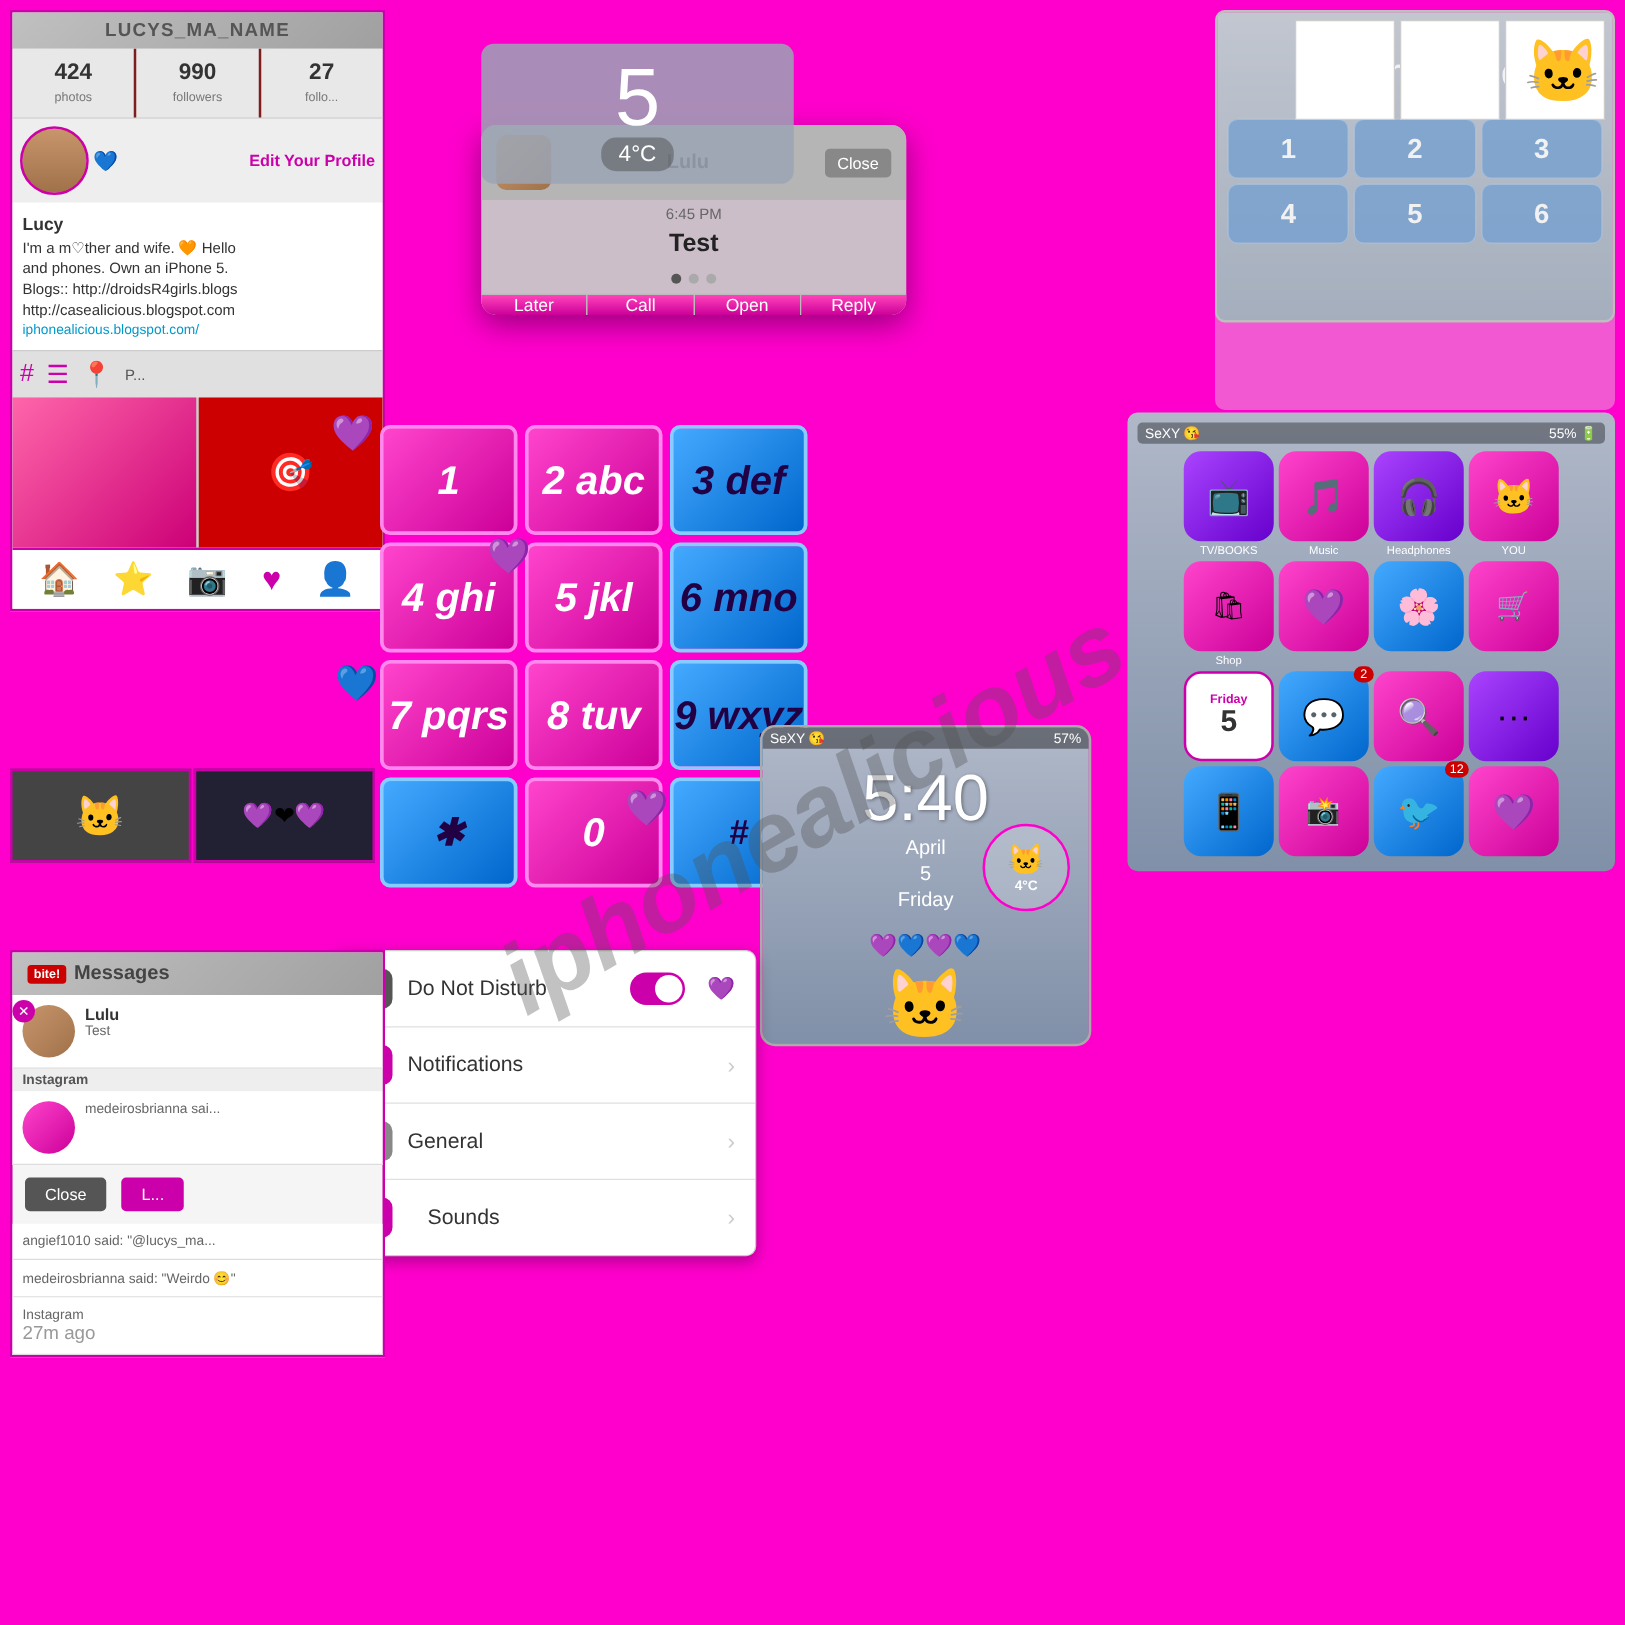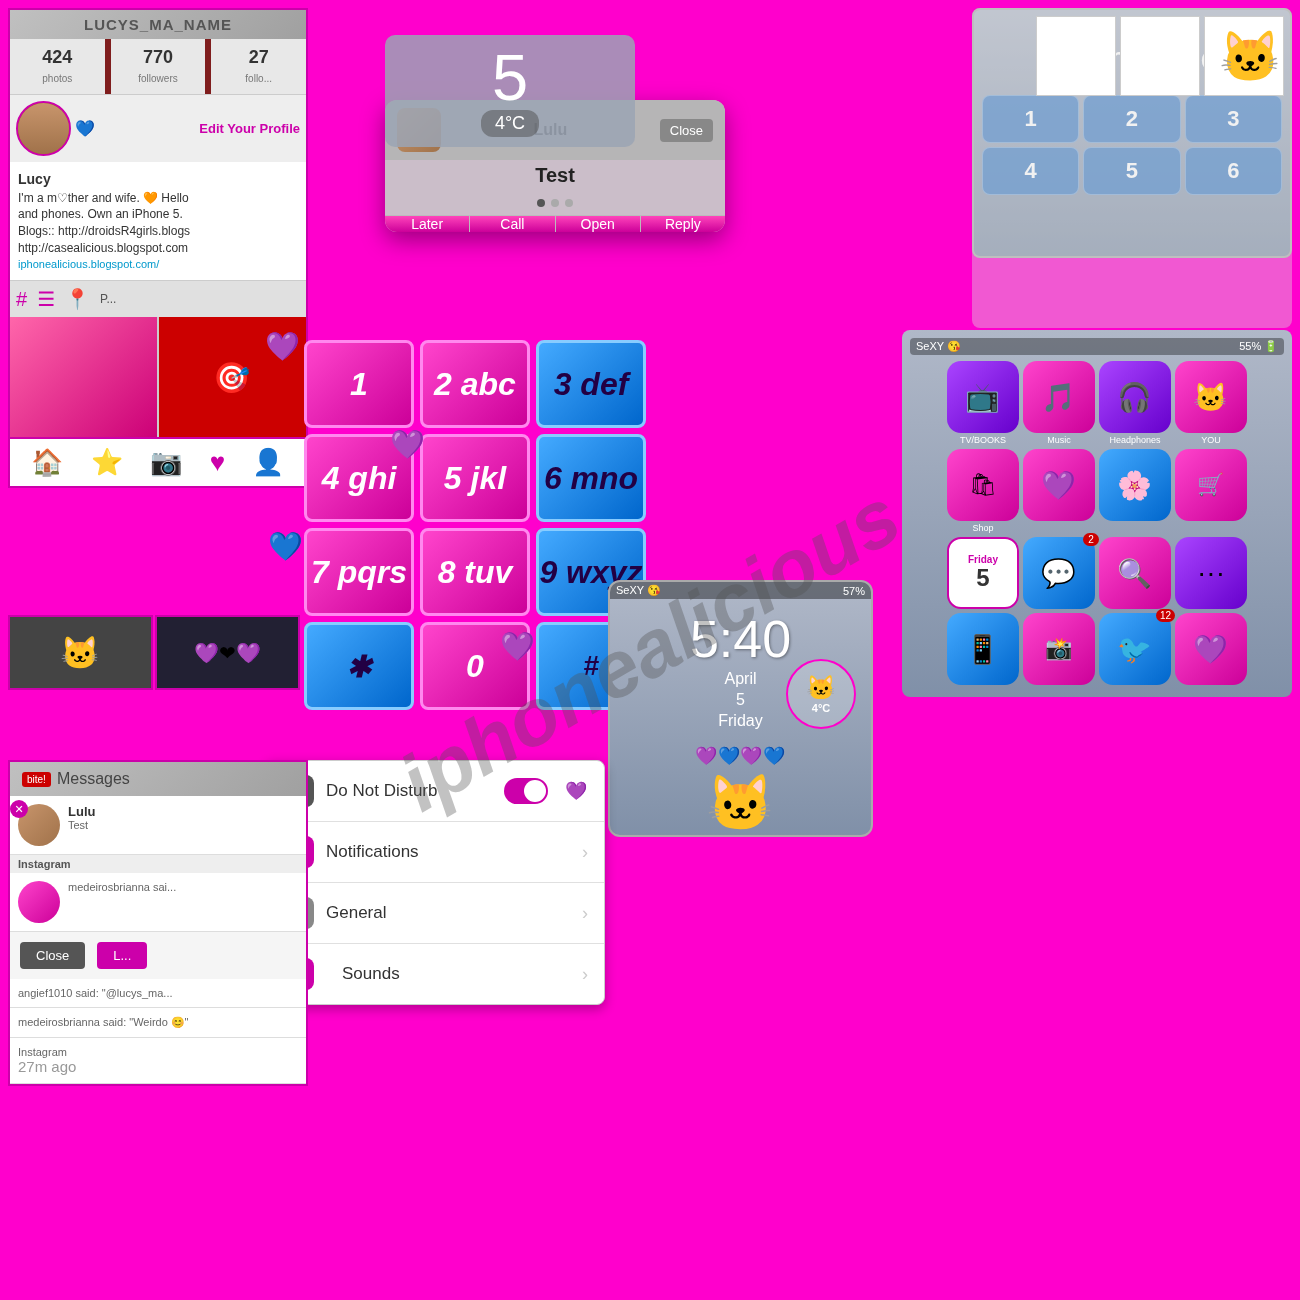--- a/index.html
+++ b/index.html
@@ -31,21 +31,21 @@
     }
     .ig-stats-row {
       display: flex;
       background: #e8e8e8;
       border-bottom: 1px solid #ccc;
     }
     .ig-stat {
       flex: 1;
       text-align: center;
       padding: 8px 2px;
-      border-right: 6px solid #7f1d1d;
+      border-right: 2px solid #7f1d1d;
     }
     .ig-stat:last-child { border-right: none; }
     .ig-stat-num {
       font-size: 18px;
       font-weight: bold;
       color: #333;
       display: block;
     }
     .ig-stat-label {
       font-size: 10px;
@@ -141,21 +141,21 @@
       position: absolute;
       top: 760px; left: 8px;
       width: 300px;
       background: #f5f5f5;
       border: 2px solid #cc00aa;
     }
     .msg-header {
       background: linear-gradient(135deg, #c0c0c0, #a0a0a0);
       padding: 8px 12px;
       font-size: 16px;
-      font-weight: normal;
+      font-weight: bold;
       color: #444;
       display: flex;
       align-items: center;
       gap: 6px;
     }
     .msg-bite-badge {
       background: #cc0000;
       color: white;
       font-size: 10px;
       padding: 2px 5px;
@@ -535,21 +535,21 @@
 
 <div class="instagram-panel">
   <div class="ig-header">LUCYS_MA_NAME</div>
 
   <div class="ig-stats-row">
     <div class="ig-stat">
       <span class="ig-stat-num">424</span>
       <span class="ig-stat-label">photos</span>
     </div>
     <div class="ig-stat">
-      <span class="ig-stat-num">770</span>
+      <span class="ig-stat-num">990</span>
       <span class="ig-stat-label">followers</span>
     </div>
     <div class="ig-stat">
       <span class="ig-stat-num">27</span>
       <span class="ig-stat-label">follo...</span>
     </div>
   </div>
 
   <div class="ig-profile-row">
     <div class="ig-avatar">
@@ -591,20 +591,21 @@
 
 <div style="position:absolute;top:615px;left:8px;width:145px;height:75px;background:#444;border:2px solid #cc00aa;display:flex;align-items:center;justify-content:center;font-size:32px;">🐱</div>
 <div style="position:absolute;top:615px;left:155px;width:145px;height:75px;background:#222033;border:2px solid #cc00aa;display:flex;align-items:center;justify-content:center;font-size:20px;">💜❤💜</div>
 
 <div class="notif-popup">
   <div class="notif-header">
     <div class="notif-app-icon"></div>
     <div class="notif-app-name">Lulu</div>
     <button class="notif-close-btn">Close</button>
   </div>
+  <div class="notif-time">6:45 PM</div>
   <div class="notif-message">Test</div>
   <div class="notif-dots">
     <div class="notif-dot active"></div>
     <div class="notif-dot"></div>
     <div class="notif-dot"></div>
   </div>
   <div class="notif-actions">
     <div class="notif-action-btn">Later</div>
     <div class="notif-action-btn">Call</div>
     <div class="notif-action-btn">Open</div>

